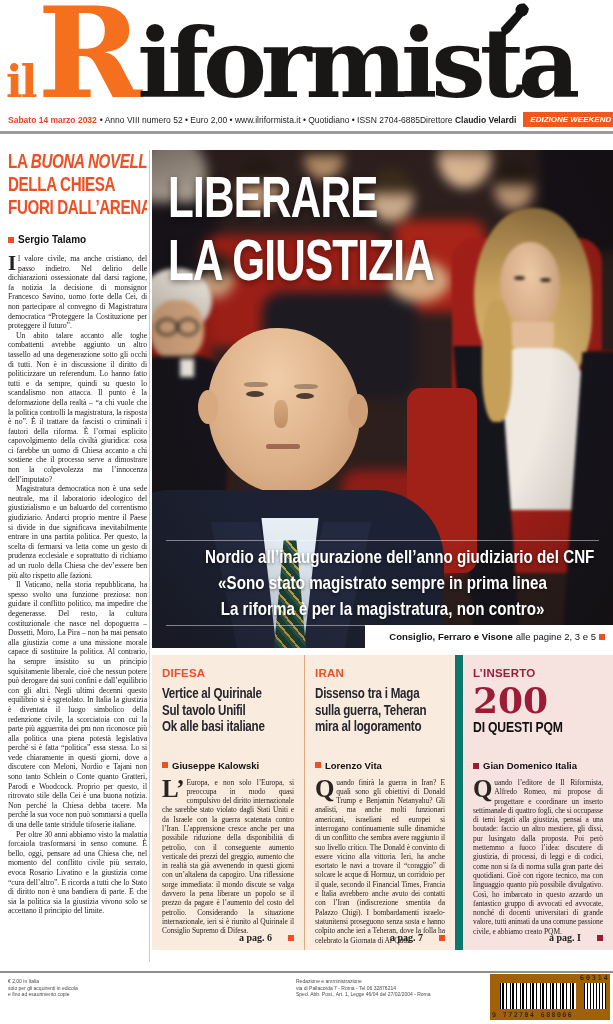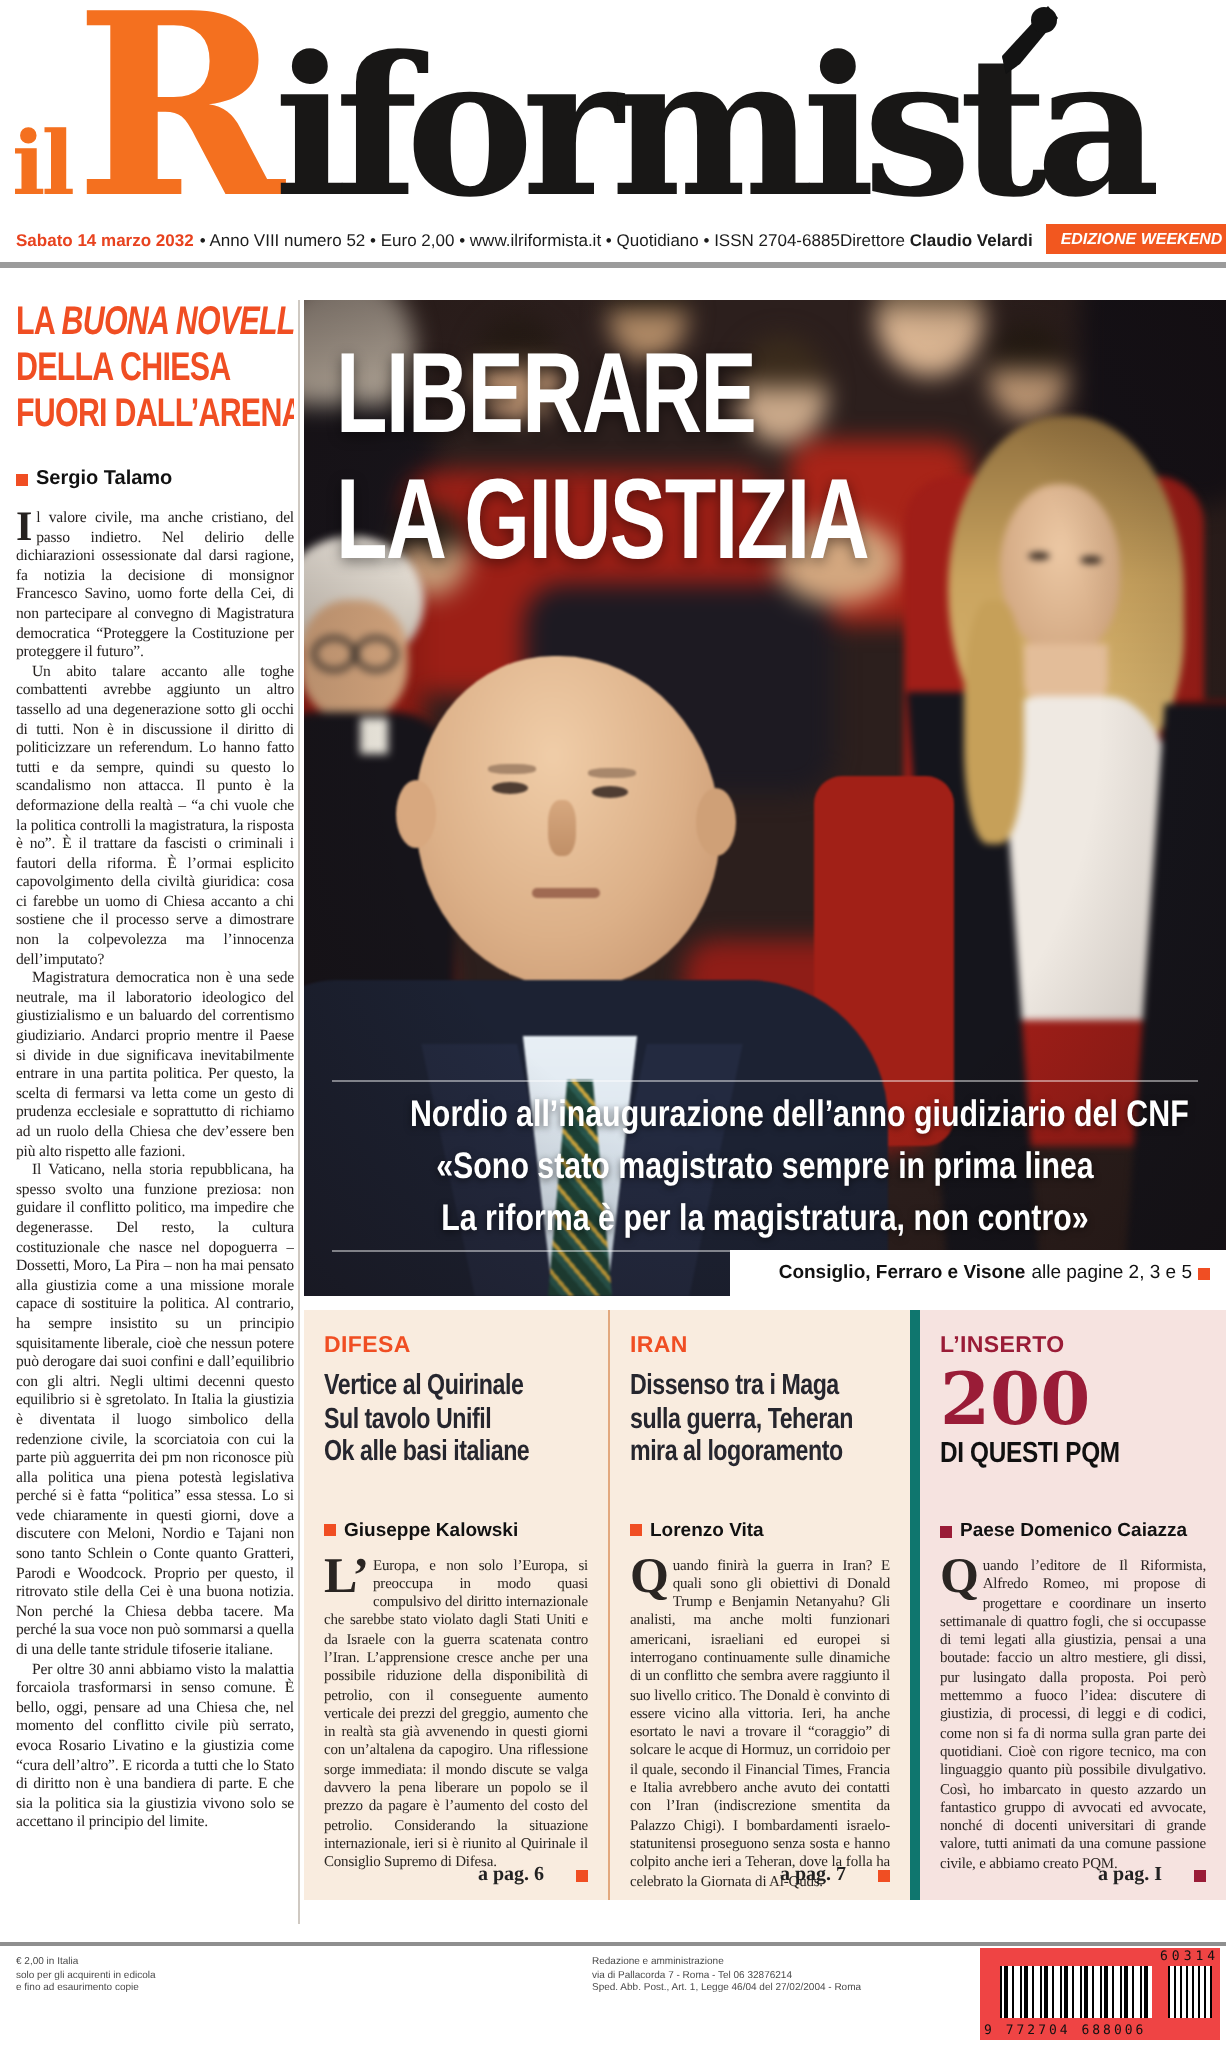--- a/index.html
+++ b/index.html
@@ -106,39 +106,39 @@
   .subhead span{display:block;transform:scaleX(.82);white-space:nowrap;}
   .caption{position:absolute;right:0;bottom:0;width:240px;height:23px;background:#fff;z-index:6;display:flex;align-items:center;justify-content:flex-end;padding-right:8px;font-size:9.5px;color:#111;gap:3px;}
   .caption .cb{font-weight:800;}
   .caption .sq{width:6px;height:6px;}
 
   
   .panel{position:absolute;left:152px;top:655px;width:461px;height:295px;background:#f9ecdf;display:flex;}
   .col{position:relative;padding:12px 10px 10px;overflow:hidden;box-sizing:border-box;}
   .col.difesa{width:153px;border-right:1px solid #e2a87e;}
   .col.iran{width:150px;}
-  .col.inserto{flex:1;background:#f6e3e0;border-left:5px solid #0f766e;}
+  .col.inserto{flex:1;background:#f6e3e0;border-left:8px solid #0f766e;}
   .col-label{font-size:11.5px;font-weight:800;color:#f04e23;letter-spacing:.2px;}
   .inserto .col-label{color:#9a1c37;}
   .col-head{margin-top:6px;font-size:14.5px;line-height:16.5px;font-weight:800;color:#26262e;}
   .col-head span{display:block;transform:scaleX(.8);transform-origin:0 50%;white-space:nowrap;letter-spacing:-.3px;}
   .col-byline{margin-top:25px;display:flex;align-items:center;gap:4px;font-size:9.5px;font-weight:bold;color:#111;}
   .col-body{margin-top:7px;font-family:"Liberation Serif",serif;font-size:7.5px;line-height:9.3px;text-align:justify;color:#2a2522;letter-spacing:-.1px;}
   .col-body .dropcap{font-size:25px;line-height:21px;}
   .pageref{position:absolute;right:10px;bottom:7px;display:flex;align-items:center;gap:16px;
            font-family:"Liberation Serif",serif;font-weight:bold;font-size:10px;color:#222;}
   .num100{font-family:"DejaVu Serif",serif;font-weight:bold;font-size:36px;line-height:33px;color:#9a1c37;margin-top:5px;}
   .inserto-title{font-size:14.5px;font-weight:800;color:#101010;transform:scaleX(.84);transform-origin:0 50%;white-space:nowrap;margin-top:2px;letter-spacing:-.2px;}
 
   
   .foot-rule{position:absolute;left:0;top:971px;width:613px;height:2px;background:#8f8f8f;}
   .fineprint{position:absolute;top:978px;font-size:5px;line-height:6.5px;color:#4a4a4a;}
   .fp-left{left:8px;}
   .fp-mid{left:296px;}
-  .barcode{position:absolute;left:490px;top:974px;width:120px;height:46px;background:#ef4444;}
+  .barcode{position:absolute;left:490px;top:974px;width:120px;height:46px;background:#a16207;}
   .bc-main{position:absolute;left:10px;top:9px;width:76px;height:26px;background:repeating-linear-gradient(90deg,#000 0 1px,#fff 1px 2px,#000 2px 4px,#fff 4px 6px,#000 6px 7px,#fff 7px 10px);}
   .bc-addon{position:absolute;left:94px;top:9px;width:22px;height:26px;background:repeating-linear-gradient(90deg,#000 0 1px,#fff 1px 3px,#000 3px 4px,#fff 4px 6px);}
   .bc-addon-label{position:absolute;left:90px;top:0;font-size:6.5px;letter-spacing:2px;font-family:"DejaVu Sans Mono",monospace;color:#111;}
   .bc-digits{position:absolute;left:2px;top:37px;font-size:6.5px;letter-spacing:1.5px;font-family:"DejaVu Sans Mono",monospace;color:#111;}
 </style>
 </head>
 <body>
 
 <div class="page">
 
@@ -299,21 +299,21 @@
         <span class="sq"></span>
       </div>
     </div>
 
     <div class="col inserto">
       <div class="col-label">L’INSERTO</div>
       <div class="num100">200</div>
       <div class="inserto-title">DI QUESTI PQM</div>
       <div class="col-byline">
         <span class="sq maroon"></span>
-        <span>Paese Domenico Caiazza</span>
+        <span>Gian Domenico Italia</span>
       </div>
       <div class="col-body">
         <span class="dropcap">Q</span><span>uando l’editore de Il Riformista, Alfredo Romeo, mi propose di progettare e coordinare un inserto settimanale di quattro fogli, che si occupasse di temi legati alla giustizia, pensai a una boutade: faccio un altro mestiere, gli dissi, pur lusingato dalla proposta. Poi però mettemmo a fuoco l’idea: discutere di giustizia, di processi, di leggi e di codici, come non si fa di norma sulla gran parte dei quotidiani. Cioè con rigore tecnico, ma con linguaggio quanto più possibile divulgativo. Così, ho imbarcato in questo azzardo un fantastico gruppo di avvocati ed avvocate, nonché di docenti universitari di grande valore, tutti animati da una comune passione civile, e abbiamo creato PQM.</span>
       </div>
       <div class="pageref">
         <span>a pag. I</span>
         <span class="sq maroon"></span>
       </div>
     </div>
   </div>

